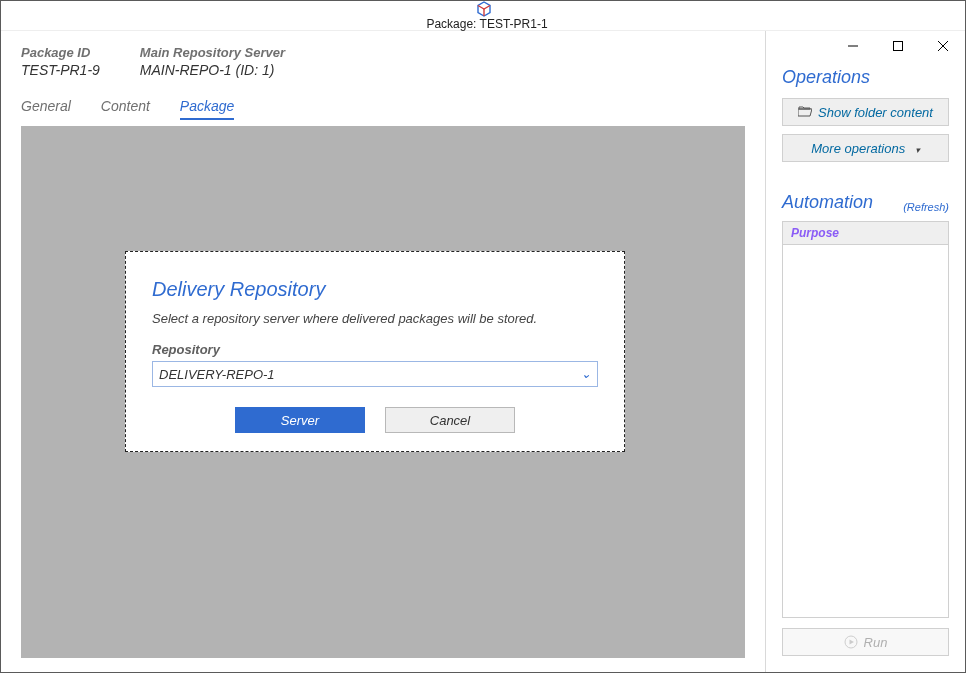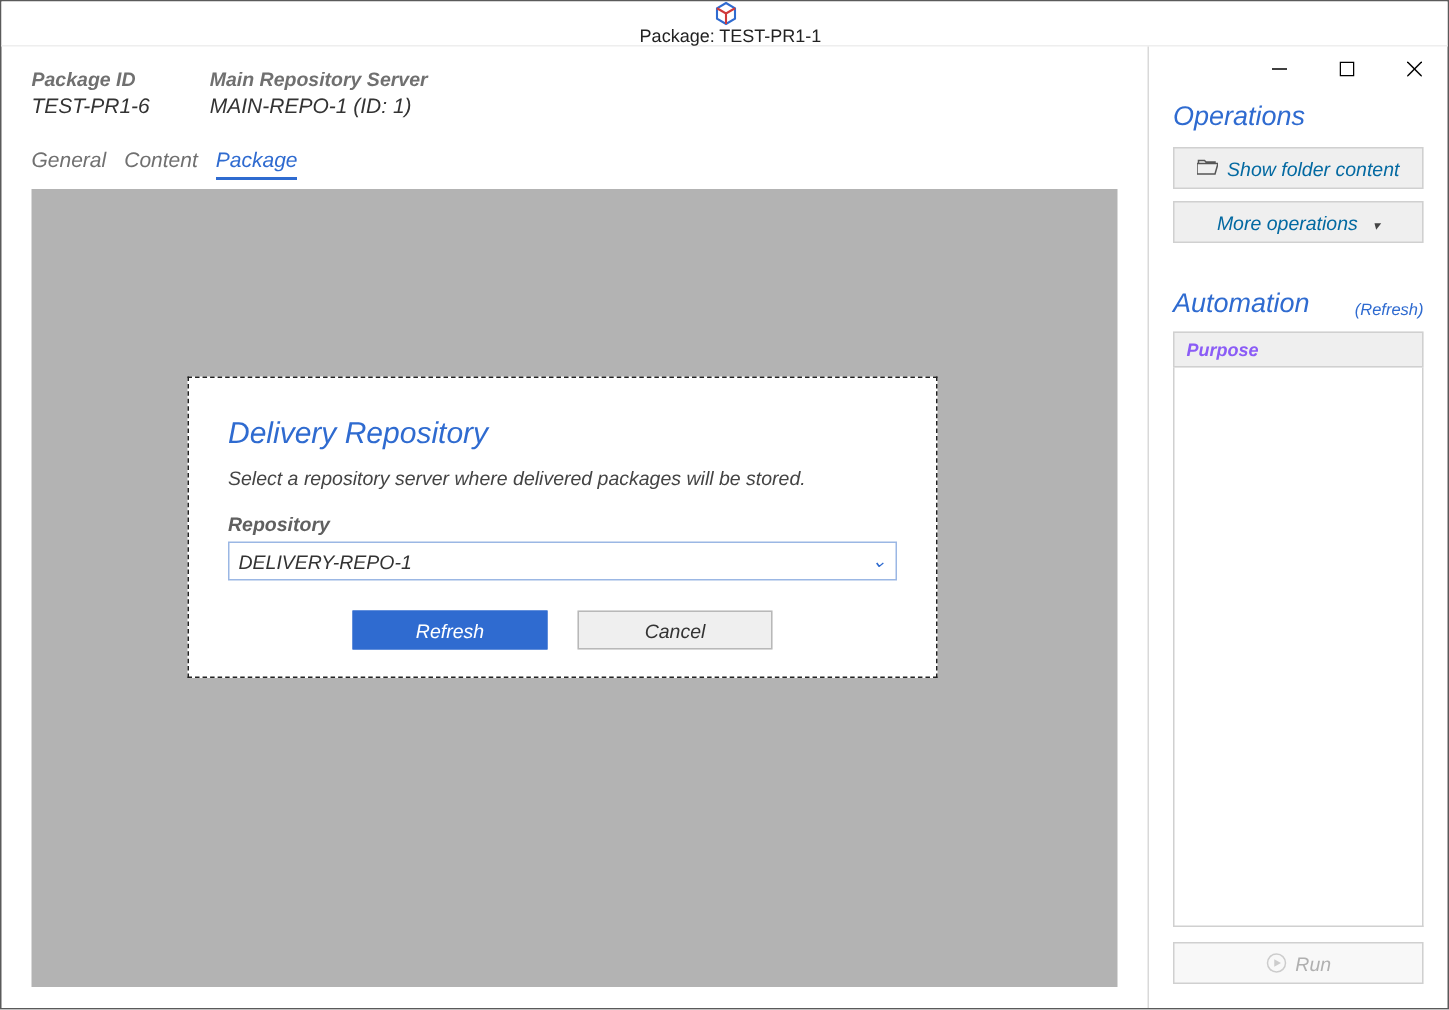--- a/index.html
+++ b/index.html
@@ -58,21 +58,21 @@
     border-left: 1px solid #d9d9d9;
     padding: 36px 16px 16px 16px;
     display: flex; flex-direction: column;
   }
 
   .meta-row { display: flex; gap: 40px; margin-bottom: 10px; }
   .meta-block { display: flex; flex-direction: column; gap: 2px; }
   .meta-label { color: #707070; font-weight: 600; font-size: 13px; }
   .meta-value { color: #333; font-size: 14px; }
 
-  .inner-tabs { display: flex; gap: 12px; margin-top: 10px; margin-bottom: 6px; }
+  .inner-tabs { display: flex; gap: 30px; margin-top: 10px; margin-bottom: 6px; }
   .inner-tab { color: #707070; font-size: 14px; padding-bottom: 4px; cursor: pointer; }
   .inner-tab.active { color: #2f6bd0; border-bottom: 2px solid #2f6bd0; }
 
   .tab-body {
     flex: 1;
     background: #b3b3b3;
     margin-right: 20px;
     position: relative;
   }
 
@@ -186,21 +186,21 @@
       </div>
     </div>
   </div>
 
 
   <div class="content-row">
     <div class="left-pane">
       <div class="meta-row">
         <div class="meta-block">
           <span class="meta-label">Package ID</span>
-          <span class="meta-value">TEST-PR1-6</span>
+          <span class="meta-value">TEST-PR1-9</span>
         </div>
         <div class="meta-block">
           <span class="meta-label">Main Repository Server</span>
           <span class="meta-value">MAIN-REPO-1 (ID: 1)</span>
         </div>
       </div>
 
       <div class="inner-tabs">
         <div class="inner-tab">General</div>
         <div class="inner-tab">Content</div>
@@ -210,21 +210,21 @@
       <div class="tab-body">
         <div class="dialog">
           <h2>Delivery Repository</h2>
           <div class="desc">Select a repository server where delivered packages will be stored.</div>
           <div class="field-label">Repository</div>
           <div class="select-box">
             <span>DELIVERY-REPO-1</span>
             <span class="chev">⌄</span>
           </div>
           <div class="dlg-buttons">
-            <div class="dlg-btn primary">Refresh</div>
+            <div class="dlg-btn primary">Server</div>
             <div class="dlg-btn">Cancel</div>
           </div>
         </div>
       </div>
     </div>
 
     <div class="right-pane">
       <h3 class="side-h">Operations</h3>
       <div class="side-btn">
         <span>

